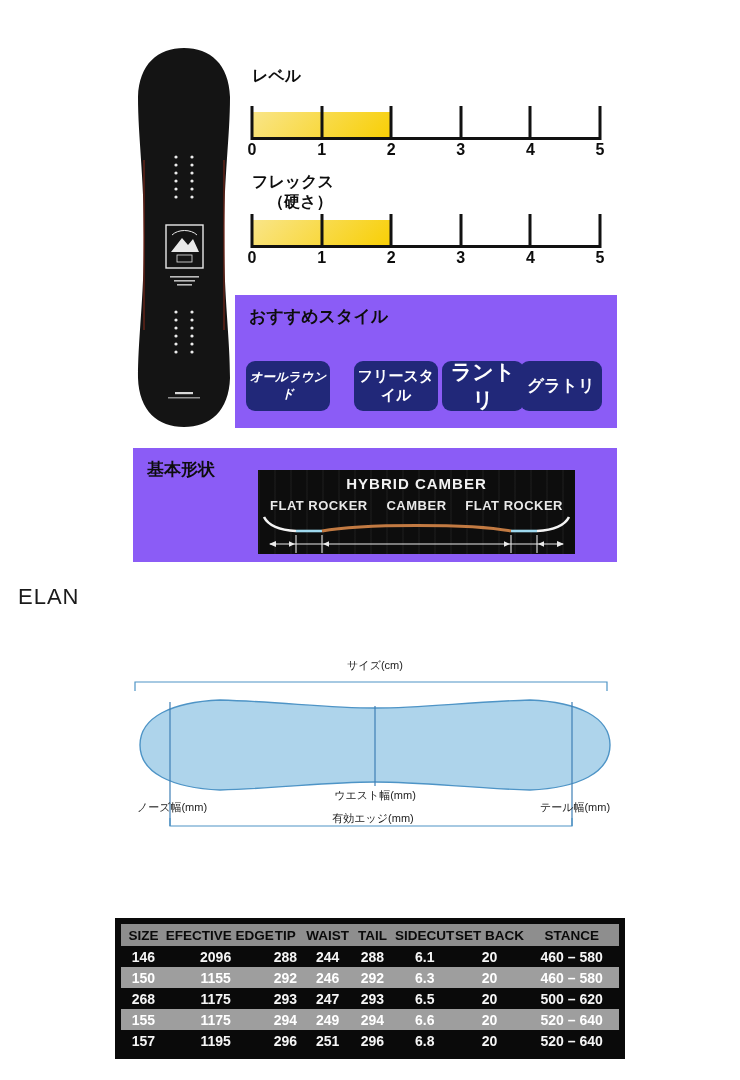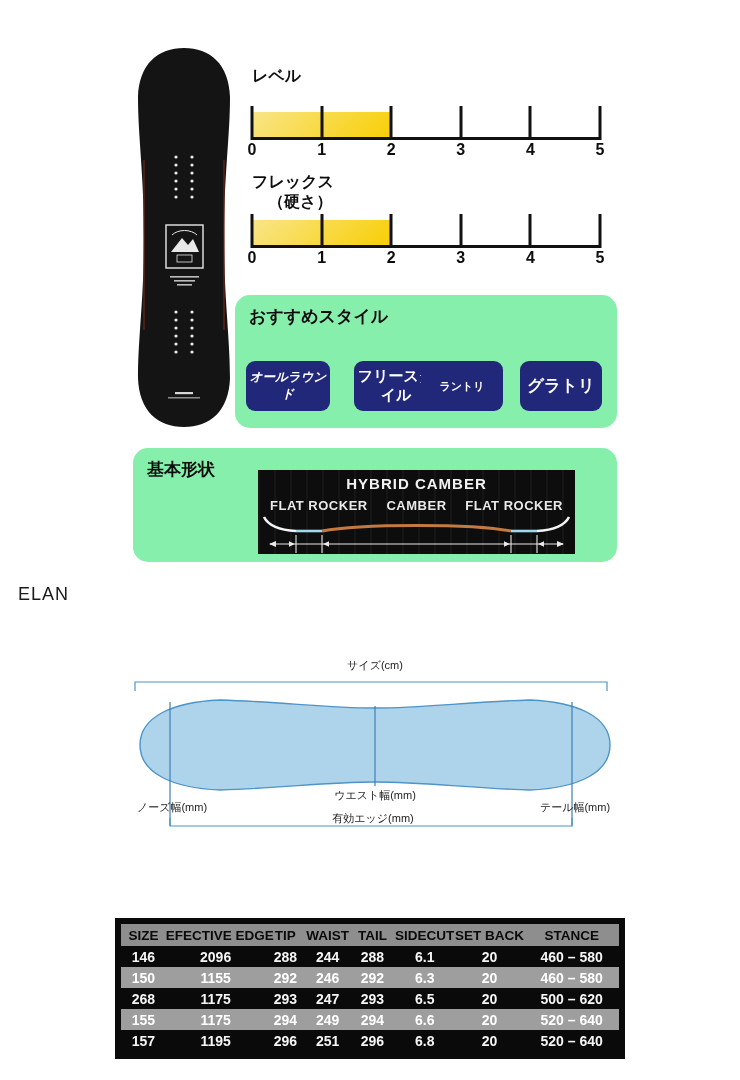--- a/index.html
+++ b/index.html
@@ -12,45 +12,45 @@
   
   .scale-label{position:absolute;font-size:16px;font-weight:bold;color:#0d0d0d;}
   .scale{position:absolute;width:348px;height:58px;}
   .scale-axis{position:absolute;left:0;top:33px;width:100%;height:3px;background:#111;}
   .scale-tick{position:absolute;top:2px;width:3px;height:34px;background:#111;transform:translateX(-50%);}
   .scale-fill{position:absolute;left:0;top:8px;height:25px;
               background:linear-gradient(135deg,#F9E589 0%,#F8CF05 100%);}
   .scale-num{position:absolute;top:37px;transform:translateX(-50%);font-size:16px;font-weight:bold;color:#0d0d0d;}
 
   
-  .panel{position:absolute;background:#86efac;border-radius:15px;}
+  .panel{position:absolute;background:#8b5cf6;}
   .panel-heading{position:absolute;left:14px;top:10px;font-size:17px;font-weight:bold;color:#0d0d0d;}
   #styles-panel{left:235px;top:295px;width:382px;height:133px;}
   .style-btn{position:absolute;top:66px;height:50px;border:none;border-radius:9px;
              background:#212879;color:#fff;font-weight:bold;cursor:pointer;
              font-family:"Liberation Sans","DejaVu Sans",sans-serif;
              display:flex;align-items:center;justify-content:center;padding:0;}
   #style-btn-0{left:11px;width:84px;font-size:12.5px;font-style:italic;}
   #style-btn-1{left:119px;width:84px;font-size:15px;}
-  #style-btn-2{left:186px;width:82px;font-size:11px;}
+  #style-btn-2{left:207px;width:82px;font-size:21px;}
   #style-btn-3{left:285px;width:82px;font-size:16.5px;}
 
   #shape-panel{left:133px;top:448px;width:484px;height:114px;}
   .camber-box{position:absolute;left:125px;top:22px;width:317px;height:84px;background:#0d0d0d;
               background-image:repeating-linear-gradient(90deg,rgba(255,255,255,0.035) 0 2px,transparent 2px 16px);}
   .camber-title{position:absolute;left:0;top:5px;width:100%;text-align:center;
                 color:#f2f2f2;font-size:15px;font-weight:bold;letter-spacing:1px;}
   .zone-label{position:absolute;top:28px;color:#e9e9e9;font-size:13px;font-weight:bold;letter-spacing:0.5px;}
   .zone-left{left:12px;}
   .zone-center{left:0;width:100%;text-align:center;}
   .zone-right{right:12px;}
   .camber-curves{position:absolute;left:0;bottom:1px;width:317px;height:42px;}
 
   
-  .brand{position:absolute;left:18px;top:584px;font-size:18px;font-weight:400;
+  .brand{position:absolute;left:18px;top:584px;font-size:22px;font-weight:400;
          letter-spacing:1px;color:#1a1a1a;}
 
   
   .dim-diagram{position:absolute;left:130px;top:653px;width:490px;height:185px;}
   .dim-diagram text{font-family:"Liberation Sans","DejaVu Sans",sans-serif;font-size:11px;fill:#222;}
 
   
   .spec-wrap{position:absolute;left:115px;top:918px;width:510px;background:#0a0a0a;
              padding:6px 6px 8px 6px;box-sizing:border-box;}
   table.spec{width:100%;border-collapse:collapse;table-layout:fixed;}

